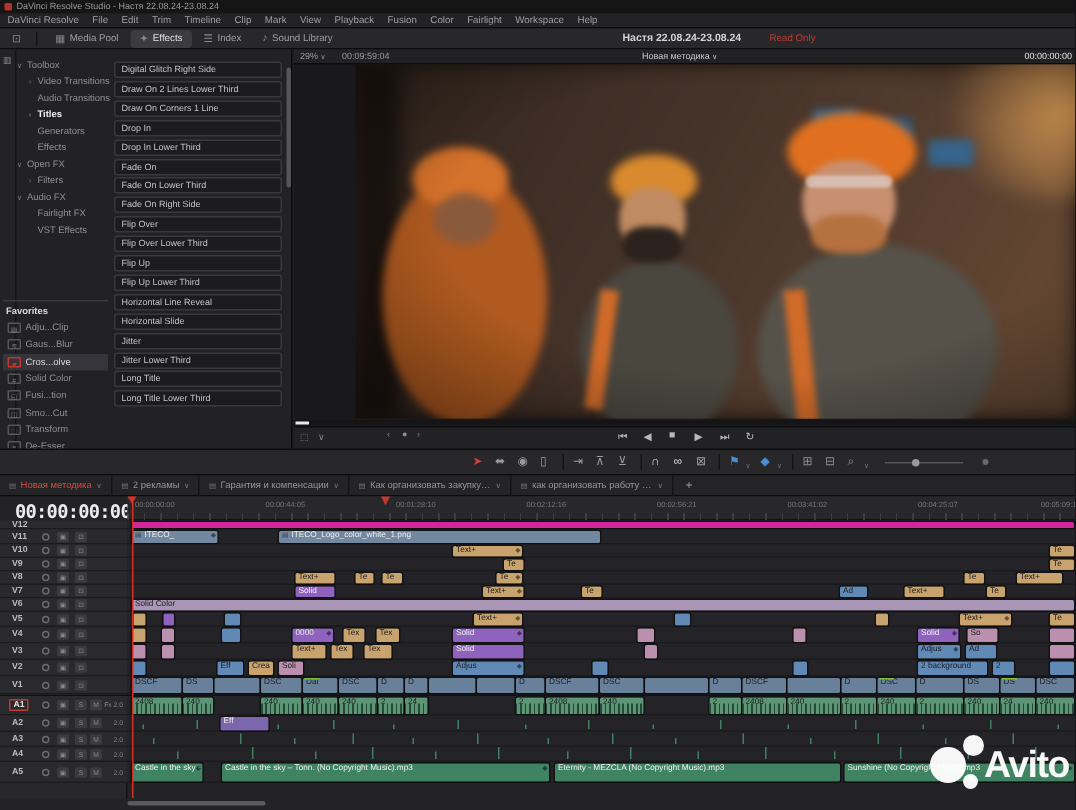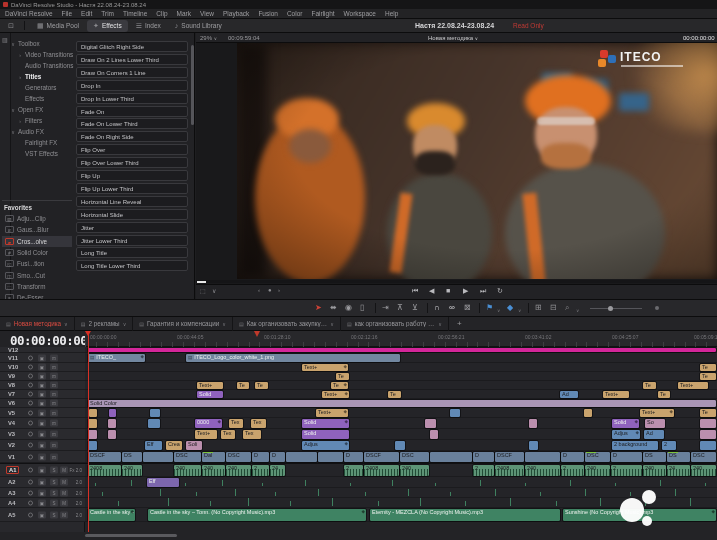--- a/index.html
+++ b/index.html
@@ -295,29 +295,20 @@
 
     <div class="abs blur3 ph" style="left:268px;top:120px;width:160px;height:140px;background:#56524a"></div>
     <div class="abs" style="left:290px;top:150px;width:14px;height:90px;background:#d06a28;transform:rotate(-6deg);filter:blur(2px)"></div>
     <div class="abs blur3 ph" style="left:288px;top:32px;width:86px;height:52px;background:#e07020"></div>
     <div class="abs" style="left:298px;top:64px;width:62px;height:56px;background:#c89070;border-radius:45%;filter:blur(2px)"></div>
     <div class="abs" style="left:300px;top:74px;width:58px;height:8px;background:rgba(230,235,240,.5);border-radius:4px;filter:blur(1px)"></div>
     <div class="abs" style="left:304px;top:100px;width:50px;height:26px;background:#b5713f;border-radius:40%;filter:blur(2px)"></div>
   </div>
   <div class="abs" id="vignette"></div>
 
-  <div class="abs" id="iteco">
-    <div id="iteco-mark">
-      <i style="left:2px;top:0;width:8px;height:8px;background:#d93a2b"></i>
-      <i style="left:0;top:9px;width:8px;height:8px;background:#e8882a"></i>
-      <i style="left:10px;top:5px;width:8px;height:8px;background:#2e6fb8"></i>
-    </div>
-    <div id="iteco-text">ITECO</div>
-    <div id="iteco-tag"></div>
-  </div>
 
   <div class="abs" id="viewer-strip"></div>
   <div class="abs" id="viewer-mini"></div>
   <div class="abs" id="transport"></div>
 
   <div class="abs" id="edit-toolbar"></div>
   <div class="abs" id="et-slider"></div>
   <div class="abs" id="et-knob"></div>
   <div class="abs" id="et-dot"></div>
 
@@ -359,20 +350,21 @@
   <div class="abs" id="va-divider"></div>
   <div class="abs" id="playhead-line"></div>
   <div class="abs" id="playhead-head"></div>
   <div class="abs" id="ruler-marker"></div>
   <div class="abs" id="hscroll"></div>
 
   <div class="abs" id="watermark">
     <div class="c" style="left:8px;top:10px;width:24px;height:24px"></div>
     <div class="c" style="left:30px;top:2px;width:14px;height:14px"></div>
     <div class="c" style="left:30px;top:28px;width:10px;height:10px"></div>
+    <div id="wm-text">Avito</div>
   </div>
 
 <div class="vc-ic" style="left: 200px;">⬚</div>
     <div class="vc-ic" style="left: 212px;">∨</div>
     <div class="vc-ic" style="left: 258px;">‹</div>
     <div class="vc-ic" style="left: 268px;">●</div>
     <div class="vc-ic" style="left: 278px;">›</div>
     <div class="tr-ic" style="left: 412px;">⏮</div>
     <div class="tr-ic" style="left: 429px;">◀</div>
     <div class="tr-ic" style="left: 446px;">■</div>

